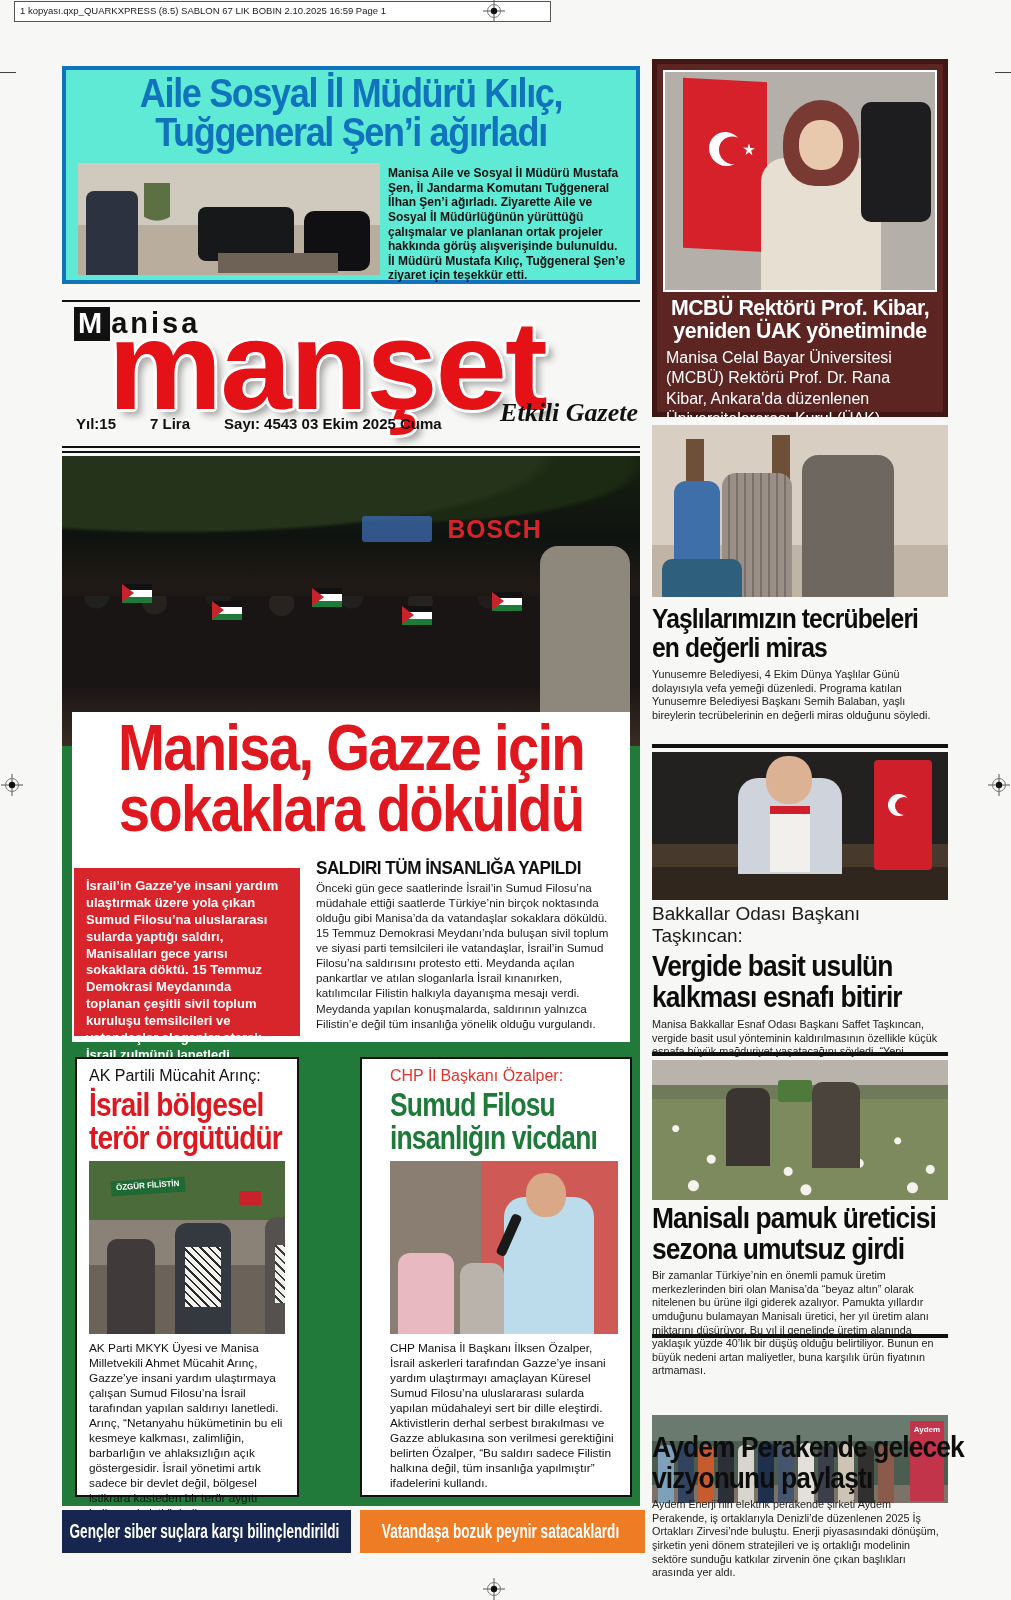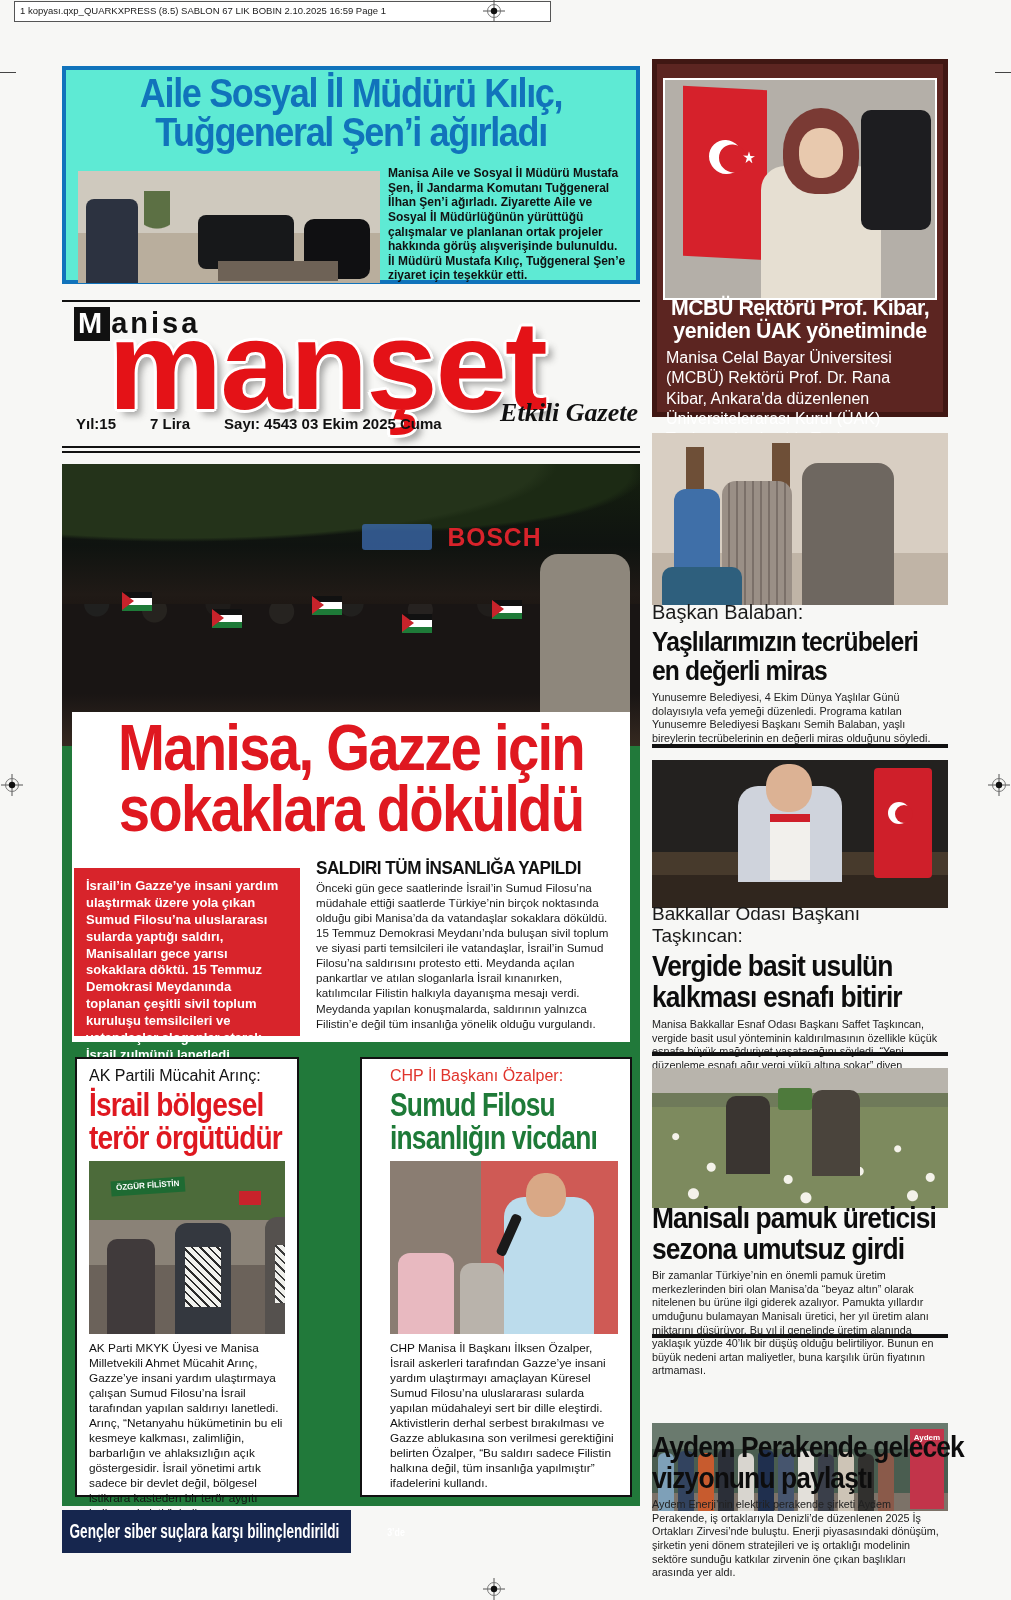--- a/index.html
+++ b/index.html
@@ -1,19 +1,19 @@
 <!DOCTYPE html>
 <html><head>
 <meta charset="utf-8">
 <style>
   html,body{margin:0;padding:0;background:#e9e9e7;}
   #page{position:relative;width:1011px;height:1600px;background:#f7f7f5;overflow:hidden;
         font-family:"Liberation Sans",sans-serif;color:#111;}
   .abs{position:absolute;}
-  .ph{position:absolute;overflow:hidden;margin-top:8px;}
+  .ph{position:absolute;overflow:hidden;}
   .nowrap{white-space:nowrap;}
 
   
   .print-strip{left:14px;top:1px;width:530px;height:19px;background:#fff;border:1px solid #555;
                font-size:9.5px;line-height:17px;padding-left:5px;color:#222;}
   .trim{background:#444;}
 
   
   .regmark{width:22px;height:22px;}
 
@@ -244,31 +244,34 @@
         <div class="shape" style="left:70px;top:102px;width:44px;height:71px;background:#b9b3ab;border-radius:12px 12px 0 0"></div>
       </div>
       <div class="sub-body">CHP Manisa İl Başkanı İlksen Özalper, İsrail askerleri tarafından Gazze’ye insani yardım ulaştırmayı amaçlayan Küresel Sumud Filosu’na uluslararası sularda yapılan müdahaleyi sert bir dille eleştirdi. Aktivistlerin derhal serbest bırakılması ve Gazze ablukasına son verilmesi gerektiğini belirten Özalper, “Bu saldırı sadece Filistin halkına değil, tüm insanlığa yapılmıştır” ifadelerini kullandı.</div>
     </div>
   </div>
 
   <div class="abs teaser teaser-left">
     <span class="teaser-text">Gençler siber suçlara karşı bilinçlendirildi</span>
     <span class="teaser-page">3’de</span>
   </div>
+  <div class="abs teaser teaser-right">
+    <span class="teaser-text">Vatandaşa bozuk peynir satacaklardı</span>
+    <span class="teaser-page">3’de</span>
+  </div>
 
   <div class="ph rc" style="top:425px;height:172px;background:linear-gradient(180deg,#d8cec2 0 70%,#c0b4a6 70% 100%)">
     <div class="shape" style="left:34px;top:14px;width:18px;height:60px;background:#6e4f37"></div>
     <div class="shape" style="left:120px;top:10px;width:18px;height:60px;background:#6e4f37"></div>
     <div class="shape" style="left:150px;top:30px;width:92px;height:142px;background:#6e6760;border-radius:16px 16px 0 0"></div>
     <div class="shape" style="left:70px;top:48px;width:70px;height:124px;background:repeating-linear-gradient(90deg,#9a8f86 0 6px,#7b7069 6px 8px);border-radius:14px 14px 0 0"></div>
     <div class="shape" style="left:22px;top:56px;width:46px;height:116px;background:#3f6fa8;border-radius:12px 12px 0 0"></div>
     <div class="shape" style="left:10px;bottom:-8px;width:80px;height:46px;background:#2e5f7d;border-radius:10px"></div>
   </div>
   <div class="abs rc" style="top:601px">
-    <div class="rc-kicker">Başkan Balaban:</div>
     <div class="rc-head" style="margin-top:4px">
       <div>Yaşlılarımızın tecrübeleri</div>
       <div>en değerli miras</div>
     </div>
     <div class="rc-body" style="margin-top:6px">Yunusemre Belediyesi, 4 Ekim Dünya Yaşlılar Günü dolayısıyla vefa yemeği düzenledi. Programa katılan Yunusemre Belediyesi Başkanı Semih Balaban, yaşlı bireylerin tecrübelerinin en değerli miras olduğunu söyledi.</div>
   </div>
   <div class="abs rc-div" style="top:744px"></div>
 
   <div class="ph rc" style="top:752px;height:148px;background:linear-gradient(180deg,#23211f 0 62%,#473a2c 62% 78%,#30261e 78% 100%)">
     <div class="shape" style="right:16px;top:8px;width:58px;height:110px;background:#cf1f2a;border-radius:4px">

